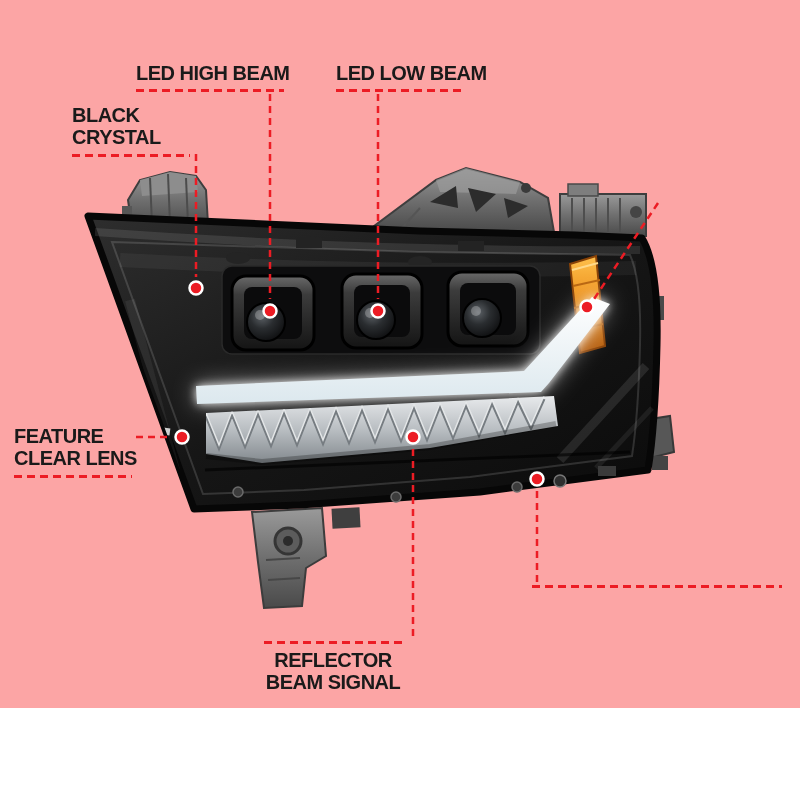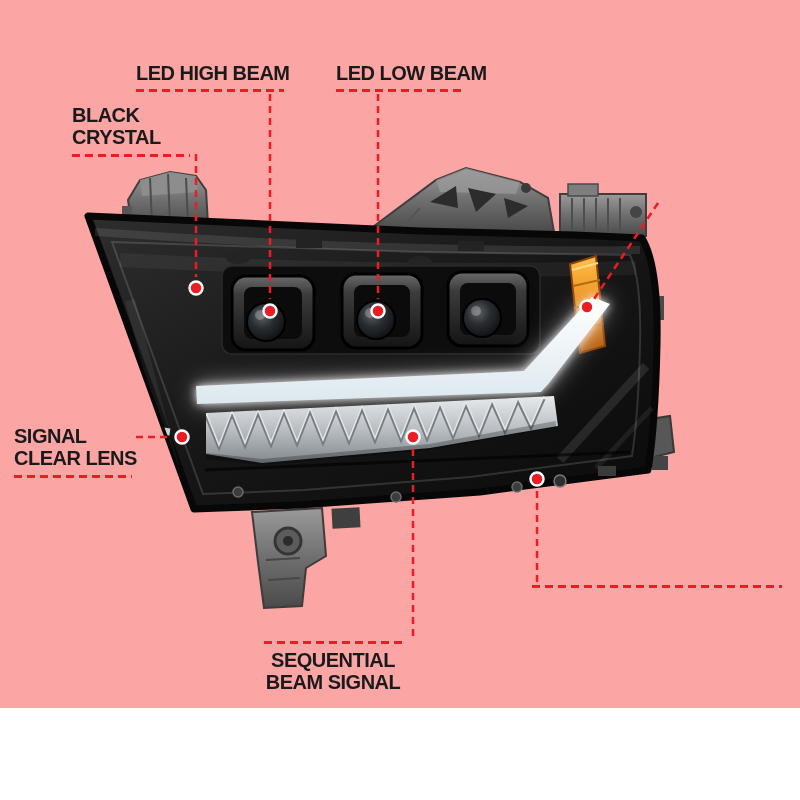--- a/index.html
+++ b/index.html
@@ -227,28 +227,28 @@
   </div>
 
   <div class="callout align-left" style="left:72px; top:104px; width:118px;">
     <span class="ln">BLACK</span>
     <span class="ln">CRYSTAL</span>
     <div class="dash below"></div>
   </div>
 
 
   <div class="callout align-left" style="left:14px; top:425px; width:118px;">
-    <span class="ln">SIGNAL</span>
+    <span class="ln">FEATURE</span>
     <span class="ln">CLEAR LENS</span>
     <div class="dash below"></div>
   </div>
 
   <div class="callout" style="left:264px; top:641px; width:138px;">
     <div class="dash above"></div>
-    <span class="ln">SEQUENTIAL</span>
+    <span class="ln">REFLECTOR</span>
     <span class="ln">BEAM SIGNAL</span>
   </div>
 
   <div class="callout" style="left:532px; top:585px; width:250px;">
     <div class="dash above"></div>
   </div>
 
 </div>
 
 </body></html>

